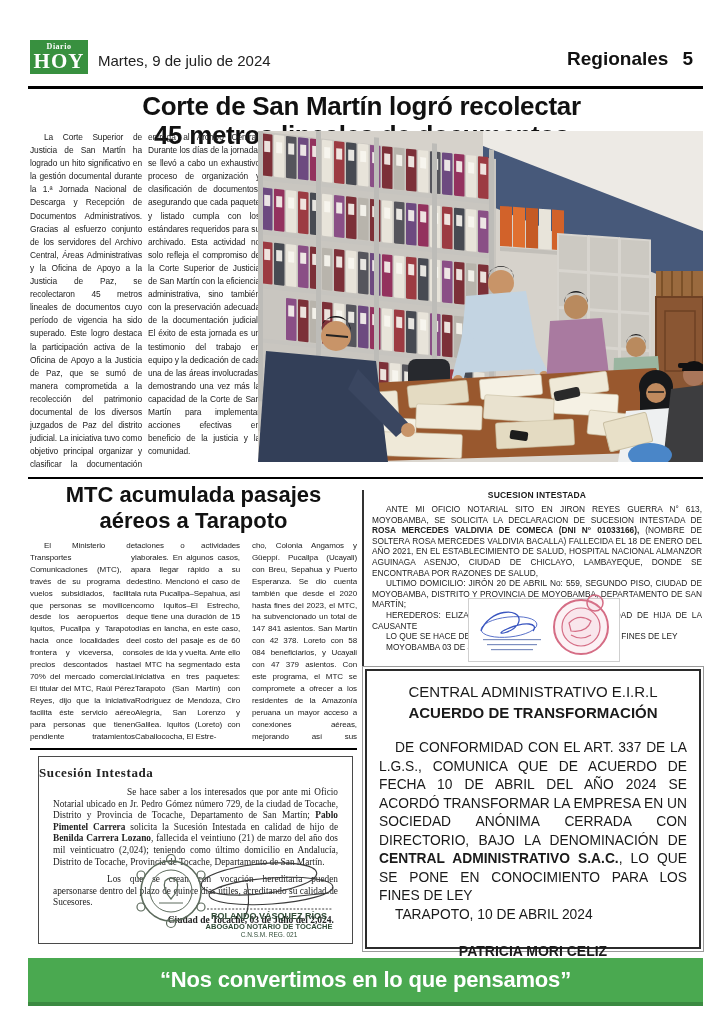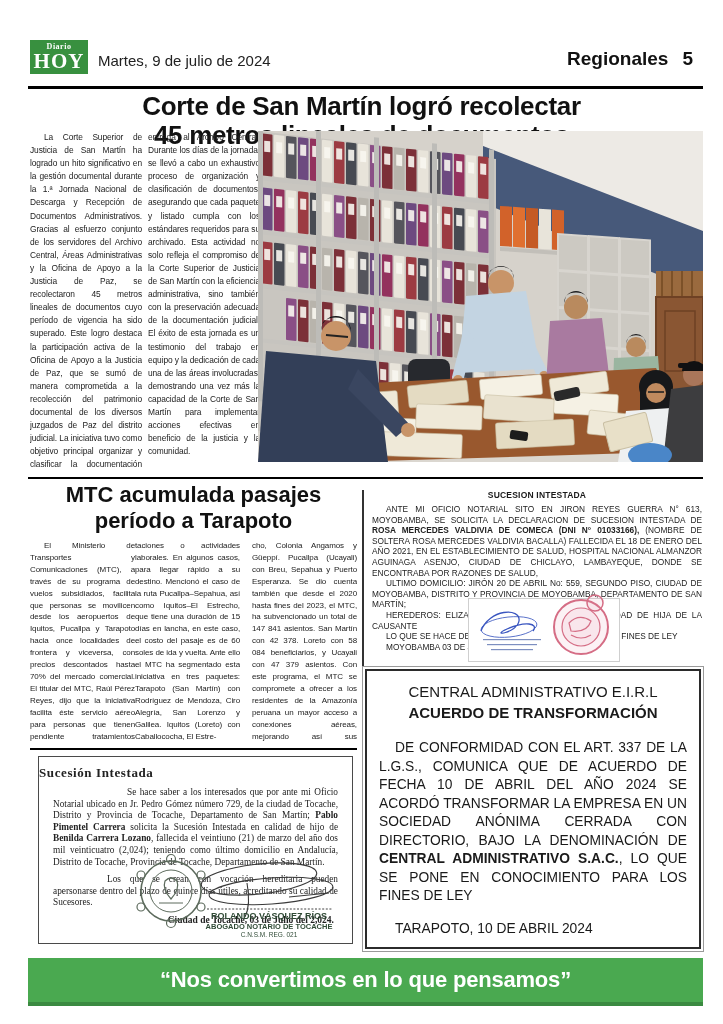--- a/index.html
+++ b/index.html
@@ -35,21 +35,21 @@
   #suc-r-title{left:372px;top:490px;width:330px;text-align:center;font-weight:bold;font-size:8.5px;letter-spacing:.2px;}
   #suc-r-body{left:372px;top:504px;width:330px;font-size:8.3px;line-height:10.6px;text-align:justify;color:#222;}
   #suc-r-body p{margin:0;text-indent:14px;}
   #sig-box{left:468px;top:598px;width:150px;height:62px;background:#fff;border:1px solid #cfcfcf;overflow:visible;}
   
   #acuerdo-outer{left:362px;top:666px;width:340px;height:284px;border:1px solid #9a9a9a;background:#fff;}
   #acuerdo{position:absolute;left:2px;top:2px;right:2px;bottom:2px;border:2px solid #2b2b2b;padding:10px 12px;box-sizing:border-box;}
   #acuerdo .c{text-align:center;font-size:15px;line-height:21px;}
   #acuerdo .b{font-weight:bold;}
   #acuerdo .body{margin-top:16px;font-size:13.8px;line-height:18.5px;text-align:justify;text-indent:16px;}
-  #acuerdo .date{font-size:13.8px;line-height:18.5px;text-indent:16px;margin-top:14px;}
+  #acuerdo .date{font-size:13.8px;line-height:18.5px;text-indent:16px;}
   #acuerdo .sign{margin-top:18px;text-align:center;font-weight:bold;font-size:14px;line-height:19px;}
   
   #suc-box{left:38px;top:756px;width:313px;height:186px;border:1.5px solid #4a4a4a;background:#fff;
            font-family:"Liberation Serif",serif;color:#222;}
   #suc-box .title{font-weight:bold;font-size:13px;margin-top:8px;letter-spacing:.6px;}
   #suc-box .p{font-size:9.3px;line-height:11.6px;text-align:justify;margin:6px 14px 0 14px;}
   #suc-box .p1{text-indent:74px;}
   #suc-box .p2{text-indent:54px;}
   #suc-box .date{font-size:9.5px;font-weight:bold;text-align:right;margin:6px 18px 0 0;}
   #notary-sig{position:absolute;left:80px;top:96px;width:230px;height:88px;}
@@ -373,21 +373,21 @@
       </g>
 
       <ellipse cx="392" cy="324" rx="22" ry="12" fill="#4a86c8"></ellipse>
     </svg>
   </div>
 
   <div class="abs rule-thin" style="left:28px;top:477px;width:675px;"></div>
 
   <div class="abs" id="mtc-title">
     <div>MTC acumulada pasajes</div>
-    <div>período a Tarapoto</div>
+    <div>aéreos a Tarapoto</div>
   </div>
   <div class="abs newscol mtccol" id="m-col1">
       <span class="ind">El Ministerio de Transportes y Comunicaciones (MTC), a través de su programa de vuelos subsidiados, facilita que personas se movilicen desde los aeropuertos de Iquitos, Pucallpa y Tarapoto hacia once localidades de frontera y viceversa, con precios descontados hasta 70% del mercado comercial. El titular del MTC, Raúl Pérez Reyes, dijo que la iniciativa facilita éste servicio aéreo para personas que tienen pendiente tratamientos médicos y otros motivos como acceso a servicios públicos, estudios, capaci-</span>
     </div>
   <div class="abs newscol mtccol" id="m-col2">taciones o actividades laborales. En algunos casos, para llegar rápido a su destino. Mencionó el caso de la ruta Pucallpa–Sepahua, así como Iquitos–El Estrecho, que tiene una duración de 15 días en lancha, en este caso, el costo del pasaje es de 60 soles de ida y vuelta. Ante ello el MTC ha segmentado esta iniciativa en tres paquetes: Tarapoto (San Martín) con Rodríguez de Mendoza, Ciro Alegría, San Lorenzo y Galilea. Iquitos (Loreto) con Caballococha, El Estre-</div>
   <div class="abs newscol mtccol" id="m-col3">cho, Colonia Angamos y Güeppí. Pucallpa (Ucayali) con Breu, Sepahua y Puerto Esperanza. Se dio cuenta también que desde el 2020 hasta fines del 2023, el MTC, ha subvencionado un total de 147 841 asientos. San Martín con 42 378. Loreto con 58 084 beneficiarios, y Ucayali con 47 379 asientos. Con este programa, el MTC se compromete a ofrecer a los residentes de la Amazonía peruana un mayor acceso a conexiones aéreas, mejorando así sus condiciones de vida y ampliando sus oportunidades.</div>
   <div class="abs rule-thin" style="left:30px;top:748px;width:327px;"></div>
 
   <div class="abs vline" style="left:362px;top:490px;height:462px;"></div>
 

